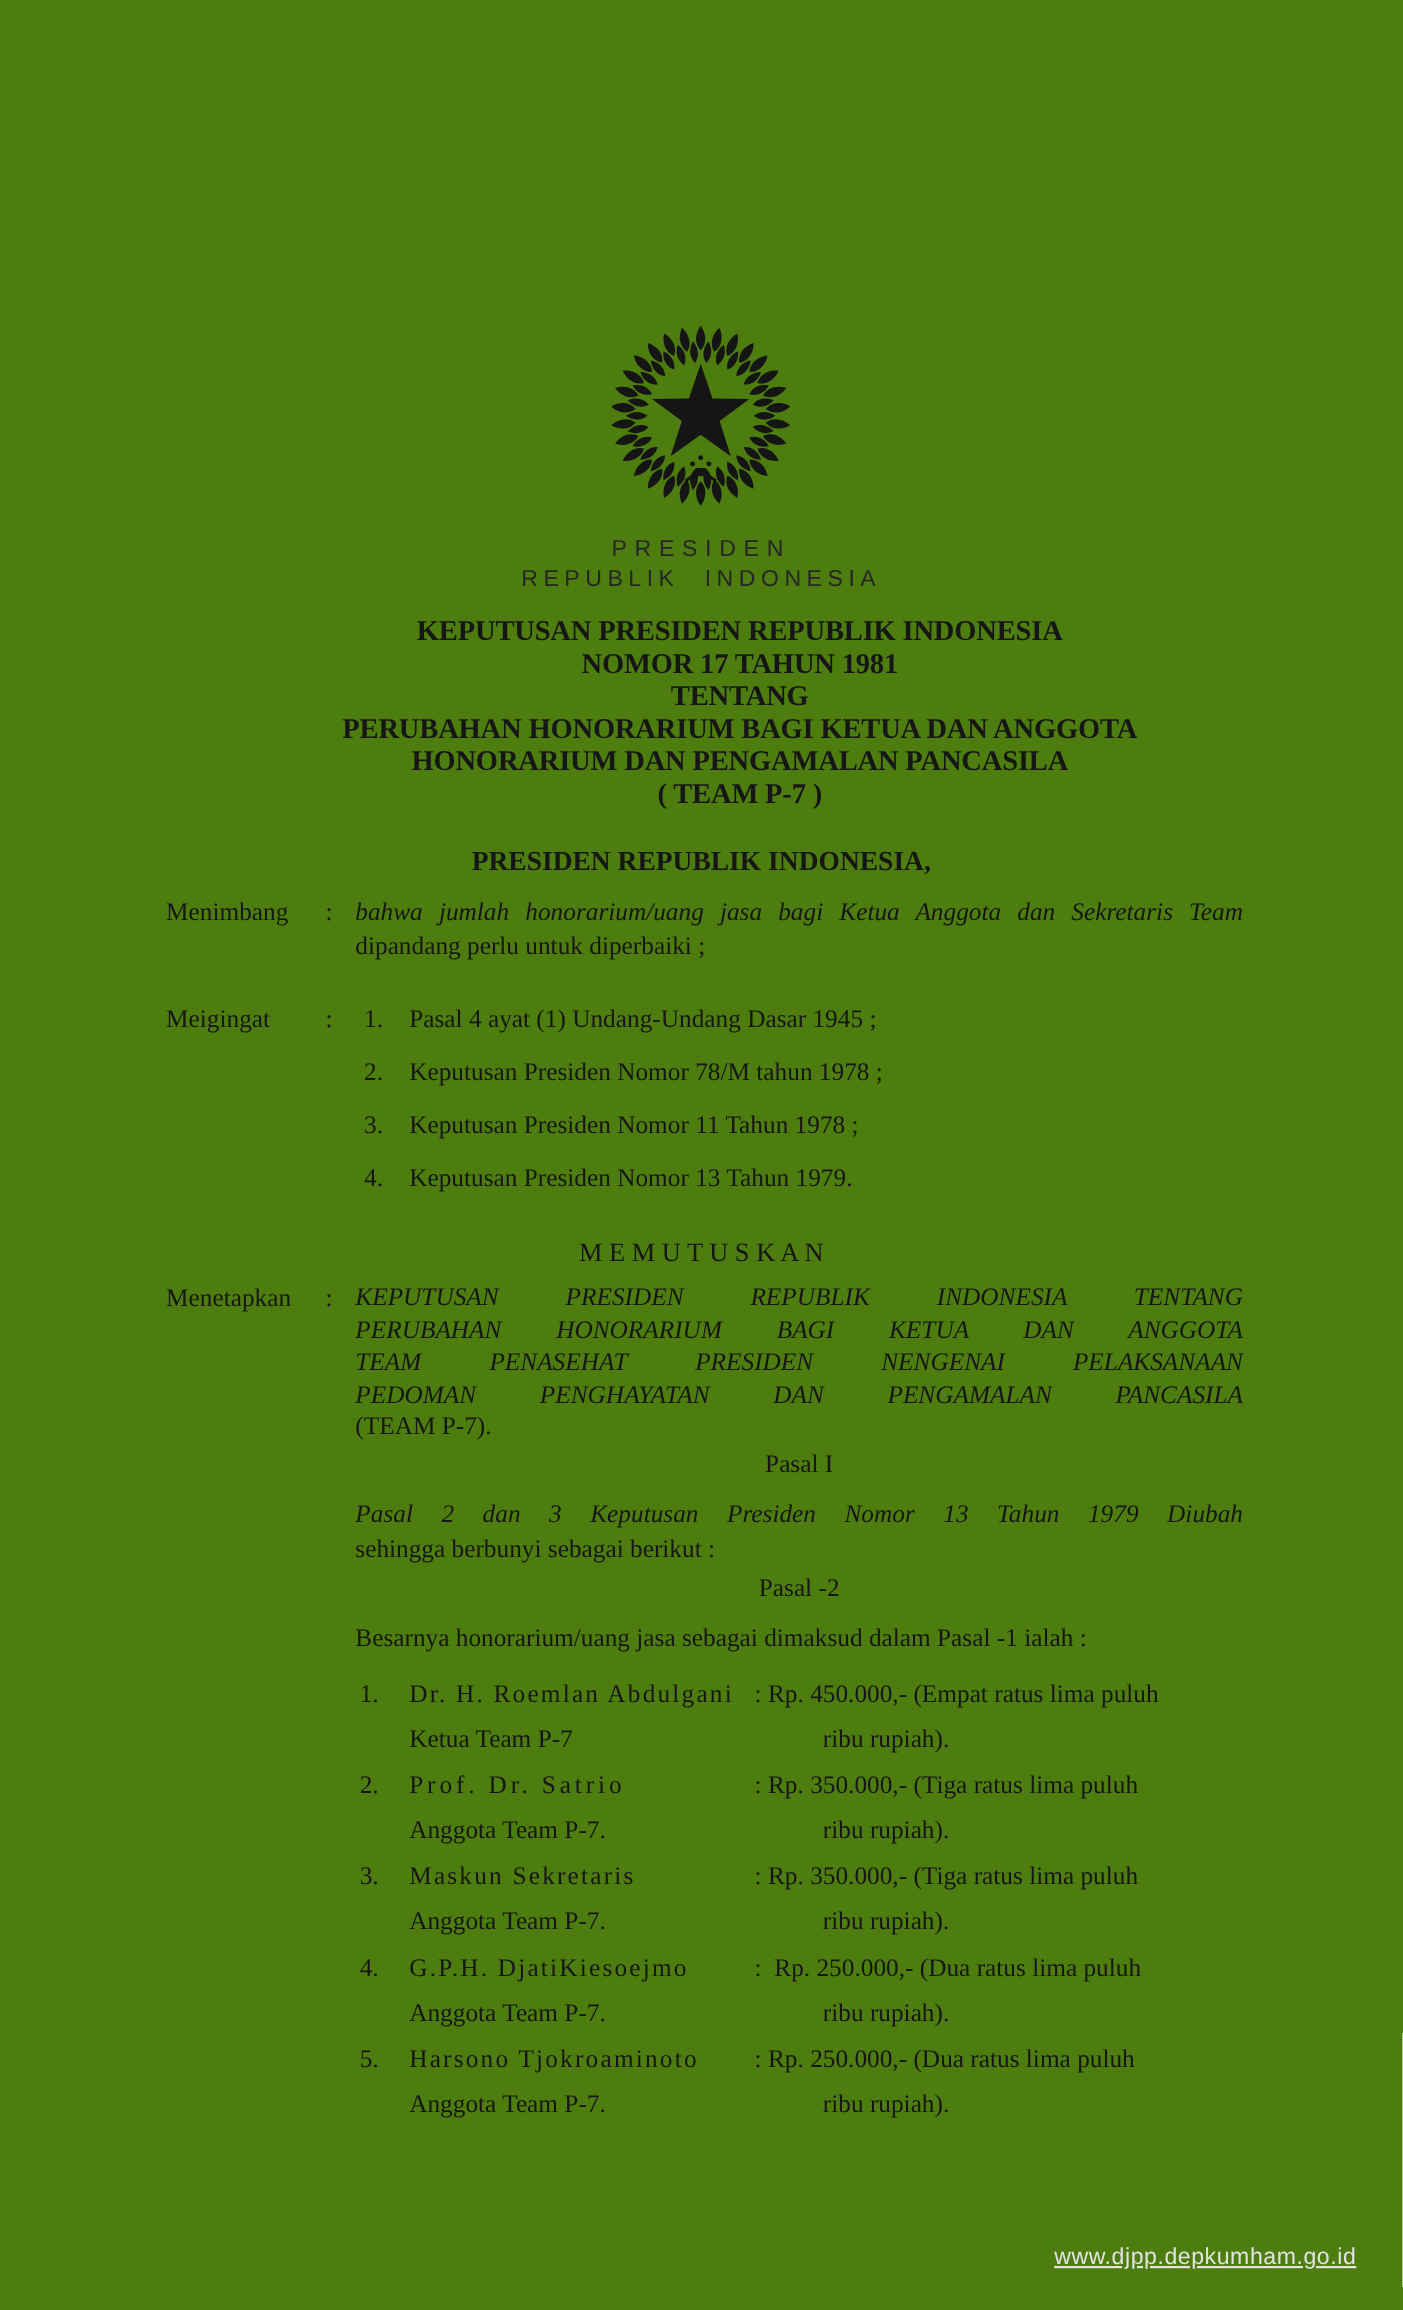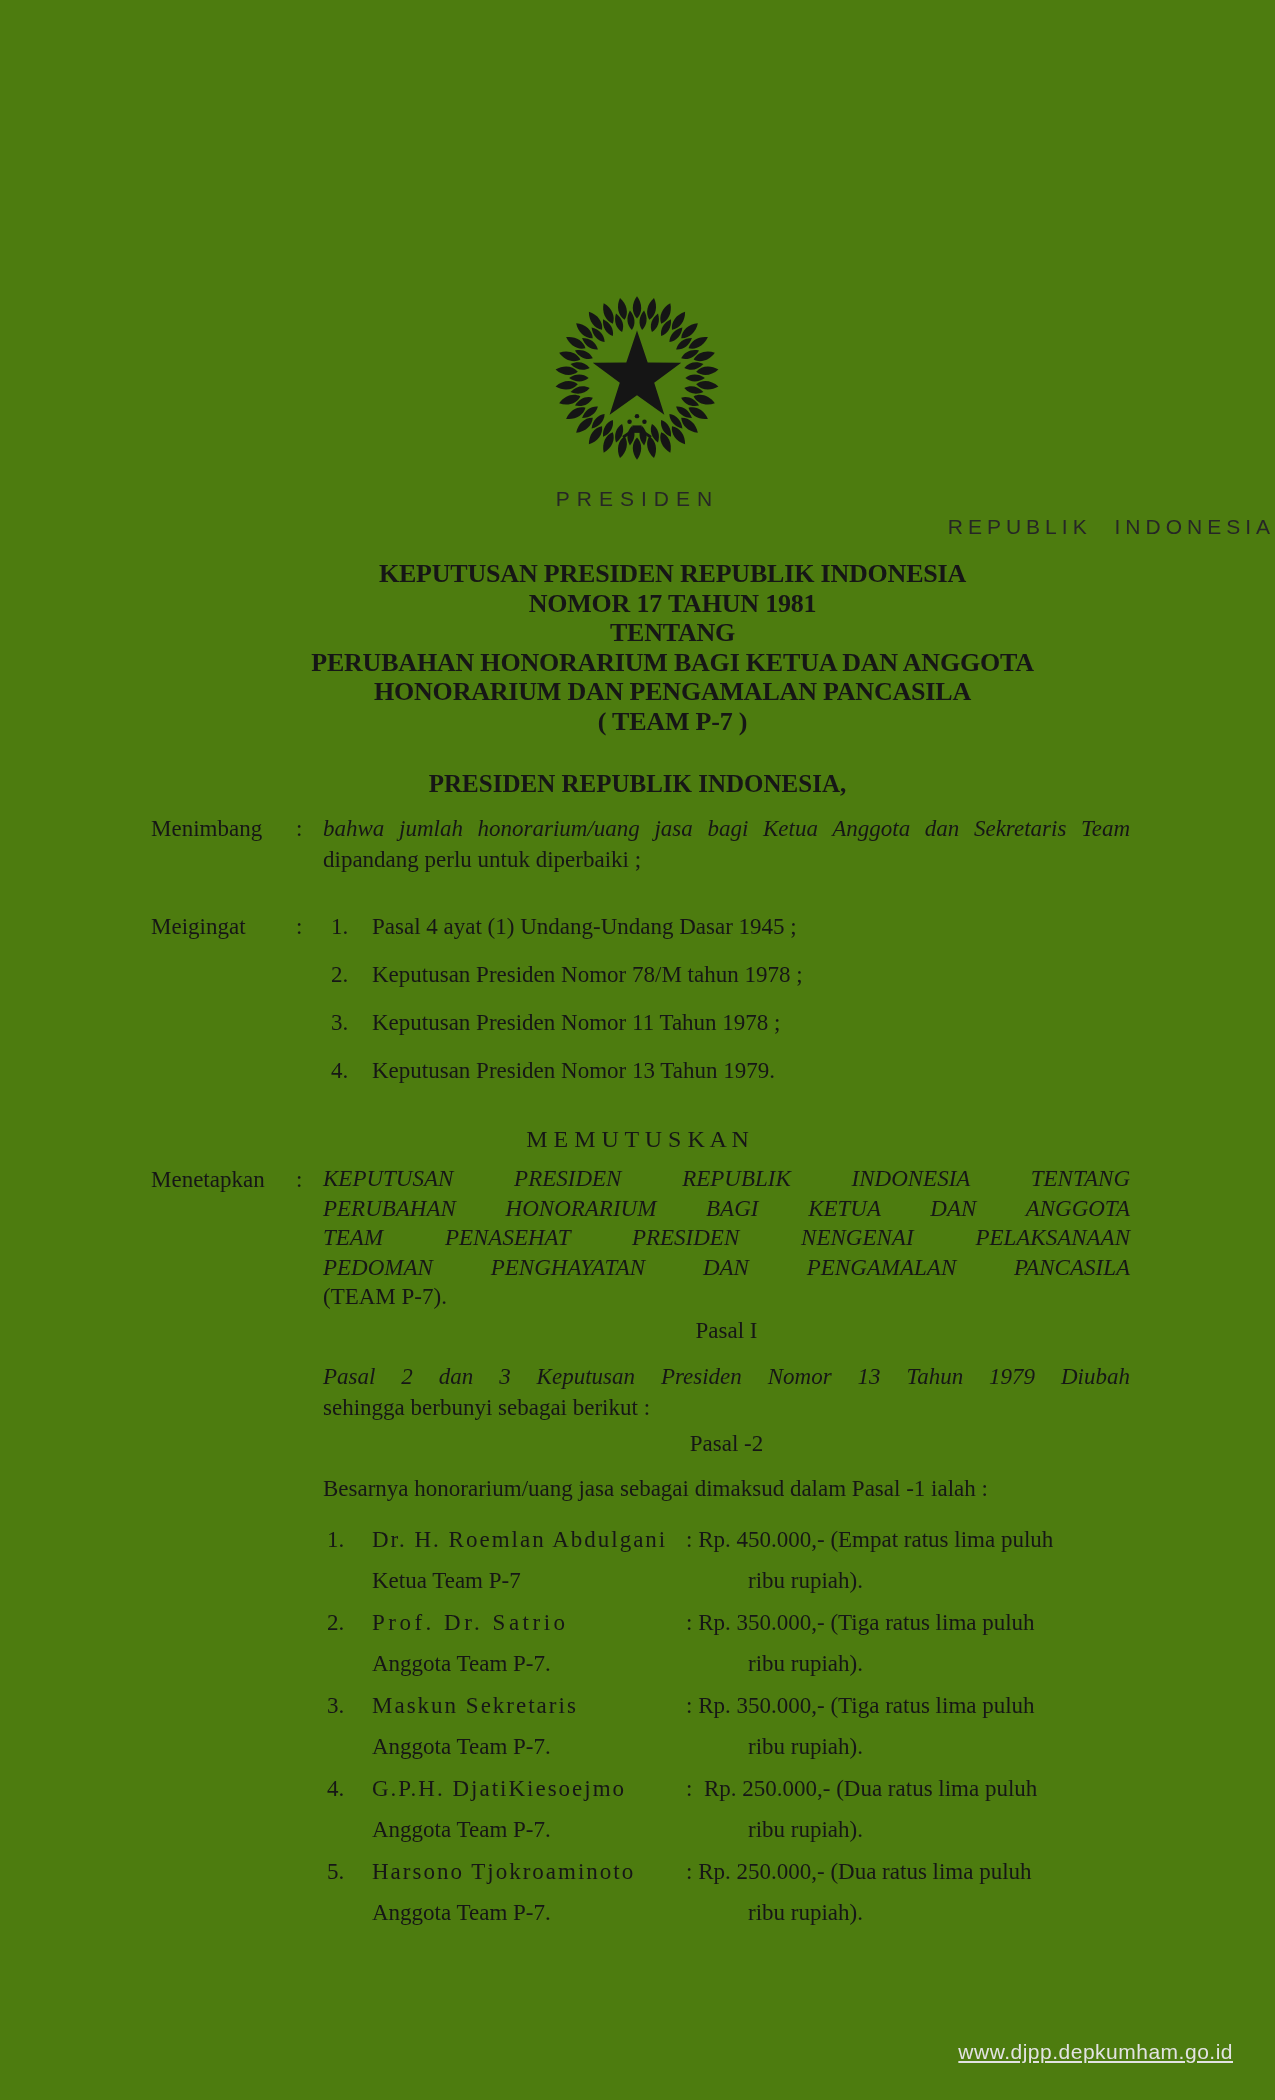--- a/index.html
+++ b/index.html
@@ -8,21 +8,21 @@
     font-family:"Liberation Serif","DejaVu Serif",serif; color:#161616;
     overflow:hidden;
   }
   .abs { position:absolute; }
 
   
   .logo { left:544px; top:285px; width:186px; height:186px; }
   .letterhead { left:0; width:1275px; text-align:center;
     font-family:"Liberation Sans","DejaVu Sans",sans-serif; color:#262626; }
   .lh1 { top:487px; font-size:21px; letter-spacing:7px; }
-  .lh2 { top:515px; font-size:21px; letter-spacing:5px; word-spacing:12px;text-align:right; }
+  .lh2 { top:515px; font-size:21px; letter-spacing:5px; word-spacing:12px; }
 
   
   .title-block { left:0; top:559px; width:1275px; text-align:center;
     font-weight:bold; font-size:26px; line-height:29.5px; letter-spacing:-0.2px;margin-left:35px; }
   .subject-line { left:0; top:770px; width:1275px; text-align:center;
     font-weight:bold; font-size:25px; }
   .memutuskan { left:0; top:1126px; width:1275px; text-align:center; font-size:24px; }
   .center-body { left:323px; width:807px; text-align:center; font-size:23px; }
 
   

